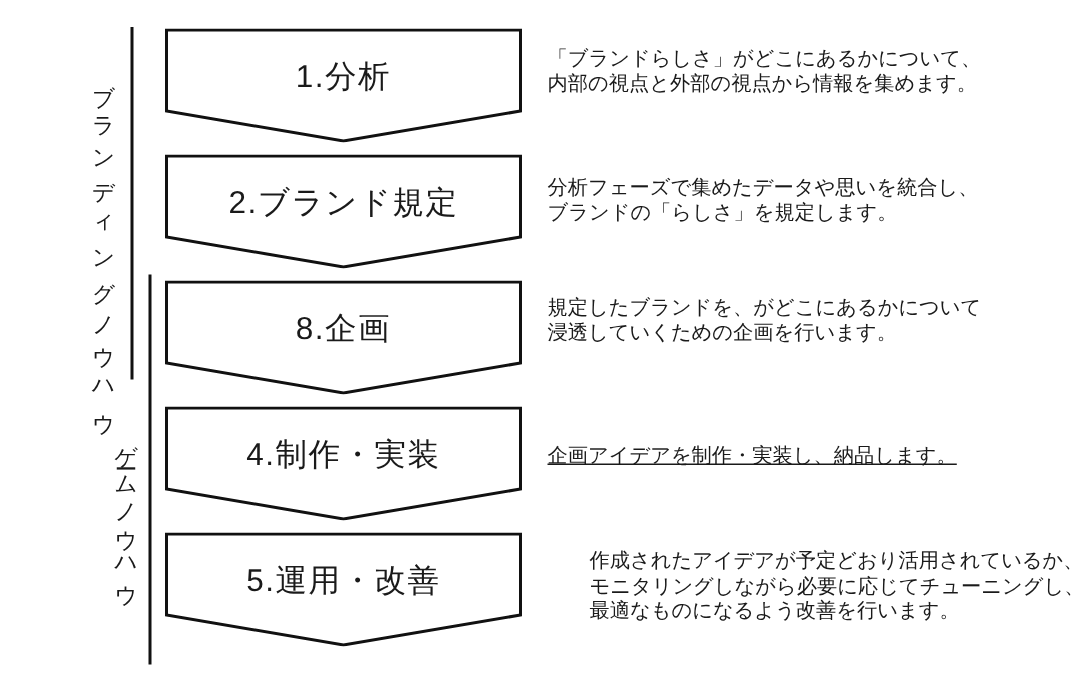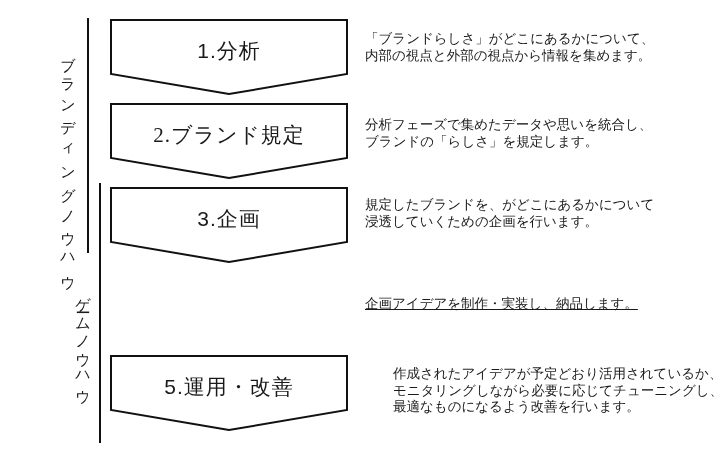--- a/index.html
+++ b/index.html
@@ -72,21 +72,21 @@
     display: flex;
     align-items: center;
     justify-content: center;
     padding-bottom: 13px;
     box-sizing: border-box;
     font-size: 21px;
     letter-spacing: 1px;
     color: #1a1a1a;
   }
   .step1 { top: 19px; }
-  .step2 { top: 103px; font-family: Liberation Serif, serif; }
+  .step2 { top: 103px; }
   .step3 { top: 187px; }
   .step4 { top: 271px; }
   .step5 { top: 355px; }
   .desc {
     position: absolute;
     left: 365px;
     width: 350px;
     font-size: 13.5px;
     line-height: 16.5px;
     white-space: pre-line;
@@ -120,23 +120,29 @@
     <svg viewBox="0 0 238 76">
       <polygon points="1,1 237,1 237,55 119,75 1,55" fill="#ffffff" stroke="#111111" stroke-width="2" stroke-linejoin="miter"></polygon>
     </svg>
     <div class="step-label">2.ブランド規定</div>
   </div>
 
   <div class="step step3">
     <svg viewBox="0 0 238 76">
       <polygon points="1,1 237,1 237,55 119,75 1,55" fill="#ffffff" stroke="#111111" stroke-width="2" stroke-linejoin="miter"></polygon>
     </svg>
-    <div class="step-label">3.企画</div>
+    <div class="step-label">8.企画</div>
   </div>
 
+  <div class="step step4">
+    <svg viewBox="0 0 238 76">
+      <polygon points="1,1 237,1 237,55 119,75 1,55" fill="#ffffff" stroke="#111111" stroke-width="2" stroke-linejoin="miter"></polygon>
+    </svg>
+    <div class="step-label">4.制作・実装</div>
+  </div>
 
   <div class="step step5">
     <svg viewBox="0 0 238 76">
       <polygon points="1,1 237,1 237,55 119,75 1,55" fill="#ffffff" stroke="#111111" stroke-width="2" stroke-linejoin="miter"></polygon>
     </svg>
     <div class="step-label">5.運用・改善</div>
   </div>
 
   <div class="desc desc2">分析フェーズで集めたデータや思いを統合し、
 ブランドの「らしさ」を規定します。</div>

